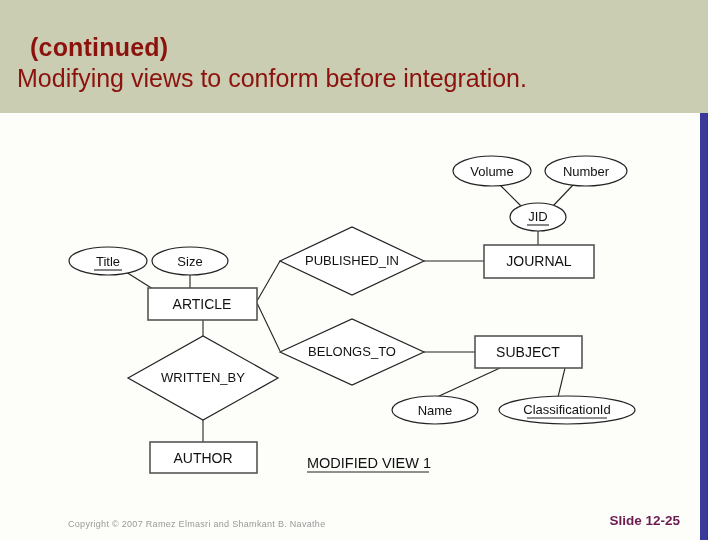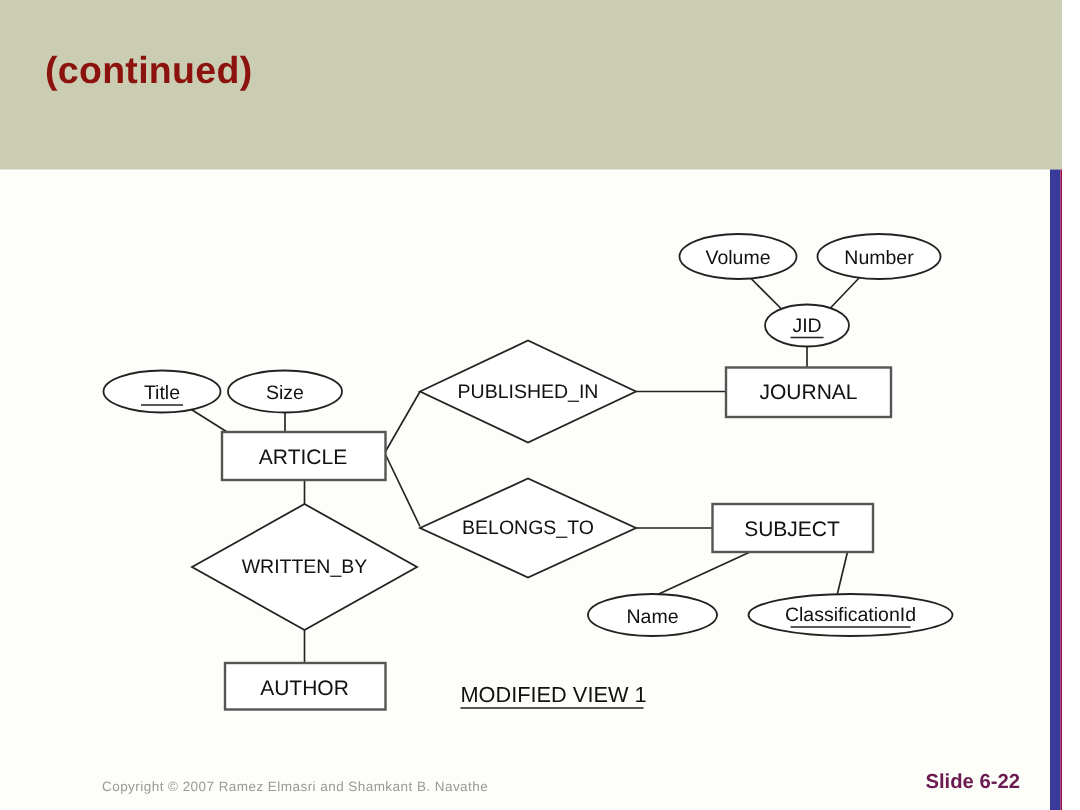--- a/index.html
+++ b/index.html
@@ -70,20 +70,21 @@
     color: #6b1b50;
   }
 </style>
 </head>
 <body>
 
 <div class="slide">
 
   <div class="header-band"></div>
   <div class="title-line1">(continued)</div>
+  <div class="title-line2">Modifying views to conform before integration.</div>
 
   <div class="stripe stripe-blue"></div>
   <div class="stripe stripe-crimson"></div>
   <div class="stripe stripe-olive"></div>
 
   <svg class="diagram-svg" viewBox="0 0 720 540">
 
     <g>
       <line class="connector" x1="500" y1="185" x2="521" y2="206"></line>
       <line class="connector" x1="573" y1="185" x2="553" y2="206"></line>
@@ -163,15 +164,15 @@
     </g>
 
     <g>
       <text class="caption-label" x="307" y="468">MODIFIED VIEW 1</text>
       <line class="underline-stroke" x1="307" y1="472" x2="429" y2="472"></line>
     </g>
 
   </svg>
 
   <div class="footer-copyright">Copyright © 2007 Ramez Elmasri and Shamkant B. Navathe</div>
-  <div class="footer-slide-number">Slide 6-22</div>
+  <div class="footer-slide-number">Slide 12-25</div>
 
 </div>
 
 </body></html>

